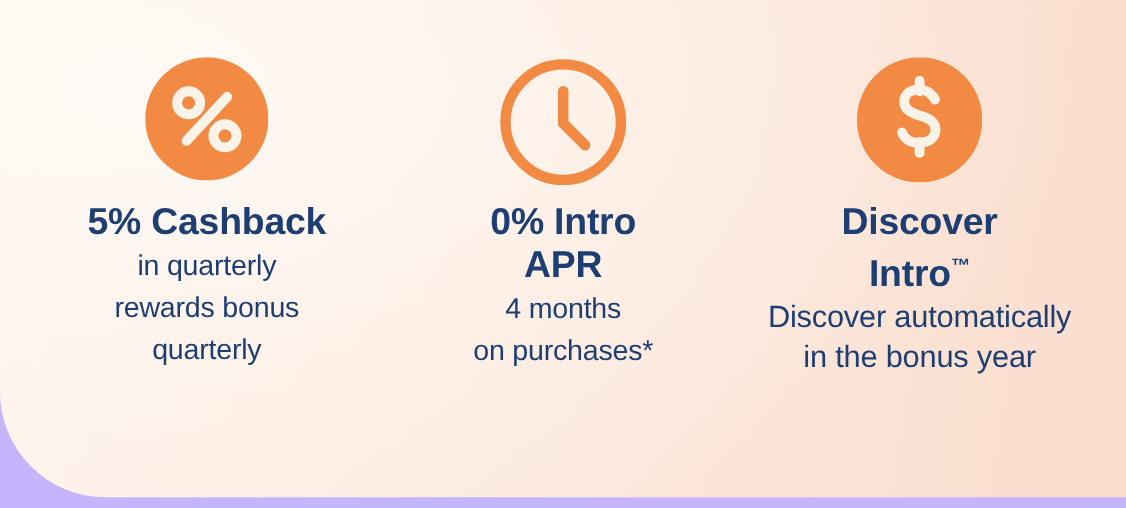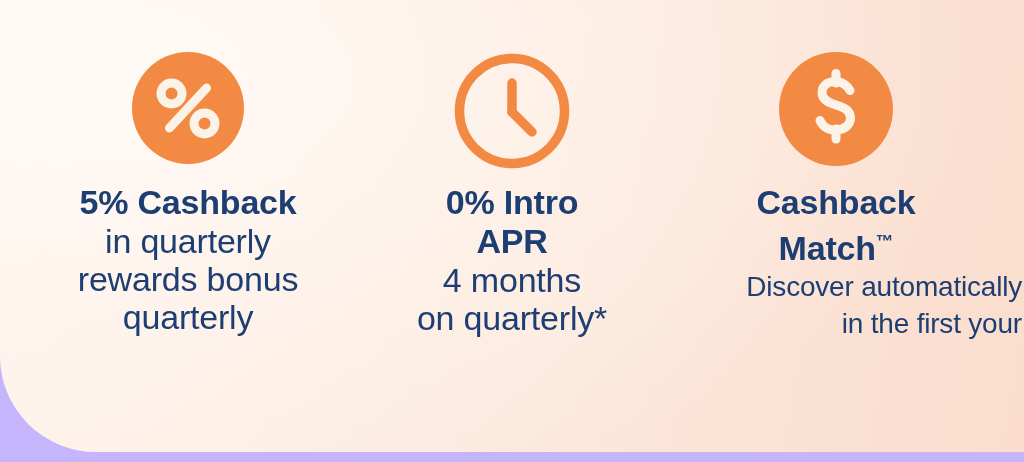--- a/index.html
+++ b/index.html
@@ -87,31 +87,30 @@
     margin: 0;
     padding: 0 6px;
   }
   .col-1 .headline { margin-top: 7px; }
   .col-2 .headline { margin-top: 7px; text-align: center; }
   .col-3 .headline { margin-top: 7px; }
 
   .body-text {
     color: #1C3E72;
     font-weight: normal;
-    font-size: 34px;
+    font-size: 26px;
     line-height: 38px;
     letter-spacing: -0.2px;
     margin: 0;
     padding: 0 16px;
   }
   .col-3 .body-text {
     font-size: 28px;
     line-height: 37px;
     padding: 0 2px;
-    text-align: right;
   }
 
   .tm {
     font-size: 0.52em;
     vertical-align: 0.72em;
     letter-spacing: 0;
   }
 
   .nowrap { white-space: nowrap; }
 </style>
@@ -160,21 +159,21 @@
         </svg>
       </div>
 
       <div class="headline">
         <div>0% Intro</div>
         <div>APR</div>
       </div>
 
       <div class="body-text">
         <div>4 months</div>
-        <div>on quarterly*</div>
+        <div>on purchases*</div>
       </div>
     </div>
 
     <div class="col col-3">
 
       <div class="icon-wrap">
         <svg class="icon-svg" width="114" height="114" viewBox="0 0 114 114">
           <circle cx="57" cy="57" r="57" fill="#F28A43"></circle>
           <g stroke="#FCF3E8" fill="none" stroke-width="9" stroke-linecap="round" stroke-linejoin="round">
             <path d="M71 38.5 C67 31.5 60.5 29 55 29.5
@@ -183,24 +182,24 @@
                      C65.5 55.5 71.5 58.5 71.5 66
                      C71.5 72.5 66 77.5 57.5 78
                      C50.5 78.5 44 75.5 41 68.5"></path>
             <line x1="57" y1="21.5" x2="57" y2="31"></line>
             <line x1="57" y1="77" x2="57" y2="87"></line>
           </g>
         </svg>
       </div>
 
       <div class="headline">
-        <div>Cashback</div>
-        <div class="nowrap"><span>Match</span><span class="tm">™</span></div>
+        <div>Discover</div>
+        <div class="nowrap"><span>Intro</span><span class="tm">™</span></div>
       </div>
 
       <div class="body-text">
         <div>Discover automatically</div>
-        <div>in the first your</div>
+        <div>in the bonus year</div>
       </div>
     </div>
 
   </div>
 </div>
 
 </body></html>

